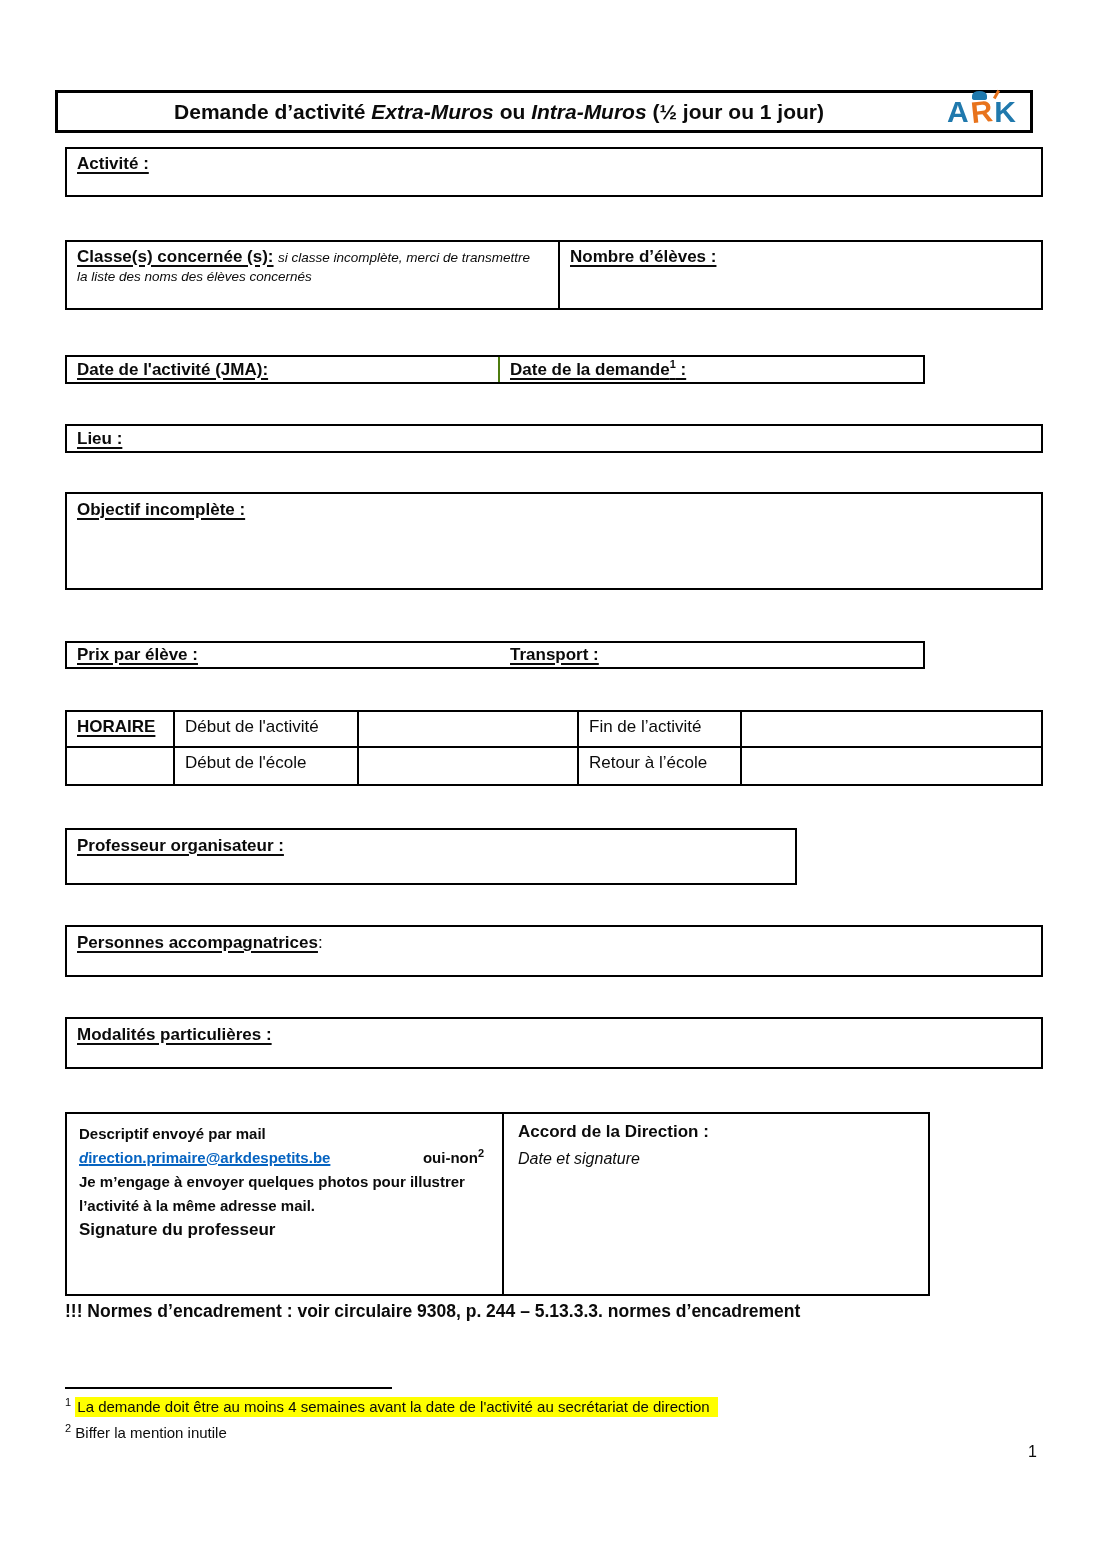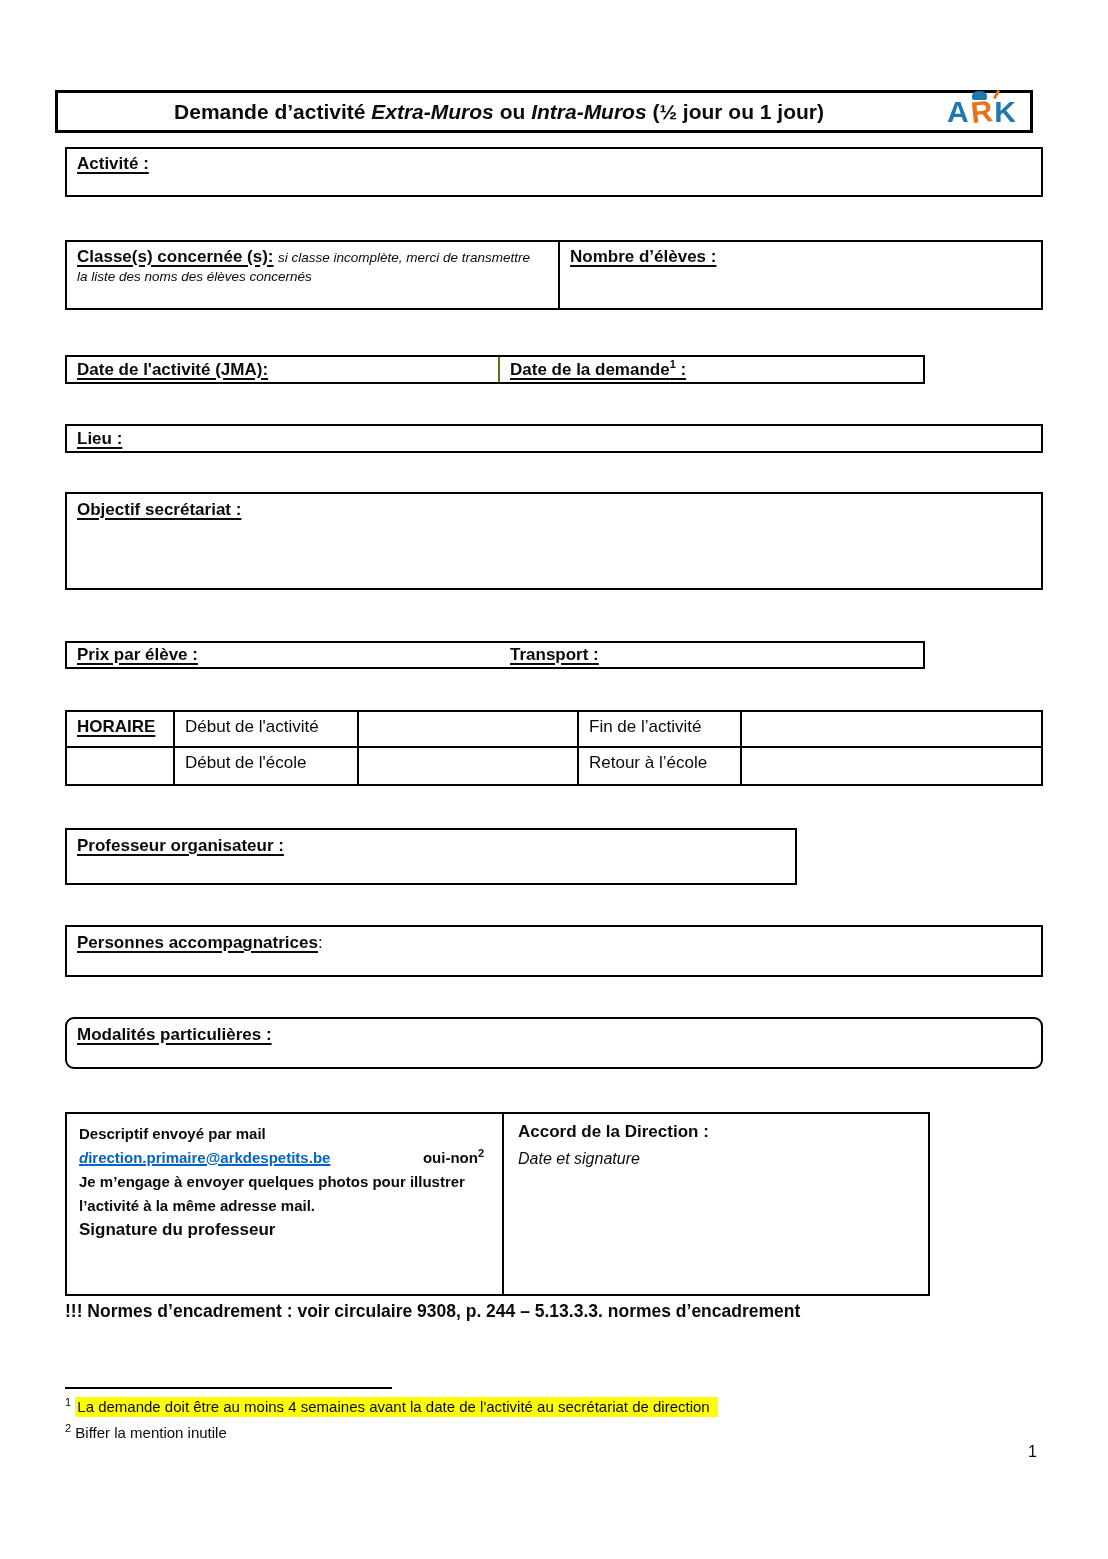--- a/index.html
+++ b/index.html
@@ -41,21 +41,21 @@
 
   
   .horaire{left:65px;top:710px;width:978px;border:2px solid #000;display:grid;
            grid-template-columns:108px 184px 220px 163px 1fr;grid-auto-rows:36px;}
   .hcell{box-sizing:border-box;padding:5px 10px 0 10px;font-size:17px;}
   .br{border-right:2px solid #000;}
   .bb{border-bottom:2px solid #000;}
 
   .prof-box{left:65px;top:828px;width:732px;height:57px;padding:6px 10px;}
   .pers-box{left:65px;top:925px;width:978px;height:52px;padding:6px 10px;}
-  .moda-box{left:65px;top:1017px;width:978px;height:52px;padding:6px 10px;border-radius:9px;}
+  .moda-box{left:65px;top:1017px;width:978px;height:52px;padding:6px 10px;}
 
   
   .desc-box{left:65px;top:1112px;width:865px;height:184px;display:flex;padding:0;}
   .desc-left{width:437px;border-right:2px solid #000;box-sizing:border-box;padding:8px 12px;
              font-size:15px;font-weight:bold;line-height:24px;}
   .email-line{display:flex;justify-content:space-between;align-items:flex-start;padding-right:6px;}
   .email{color:#0563c1;text-decoration:underline;text-decoration-thickness:1.5px;white-space:nowrap;}
   .email .d-it{font-style:italic;}
   .signature{font-size:17px;}
   .desc-right{flex:1;padding:8px 14px;}
@@ -107,21 +107,21 @@
     <div class="date-right">
       <span class="lbl"><span>Date de la demande</span><sup>1</sup><span> :</span></span>
     </div>
   </div>
 
   <div class="box lieu-box">
     <span class="lbl">Lieu :</span>
   </div>
 
   <div class="box objectif-box">
-    <span class="lbl">Objectif secrétariat :</span>
+    <span class="lbl">Objectif incomplète :</span>
   </div>
 
   <div class="box prix-box">
     <span class="lbl">Prix par élève :</span>
     <span class="lbl transport-lbl">Transport :</span>
   </div>
 
   <div class="box horaire" style="padding:0;">
     <div class="hcell br bb"><span class="lbl">HORAIRE</span></div>
     <div class="hcell br bb"><span>Début de l'activité</span></div>

